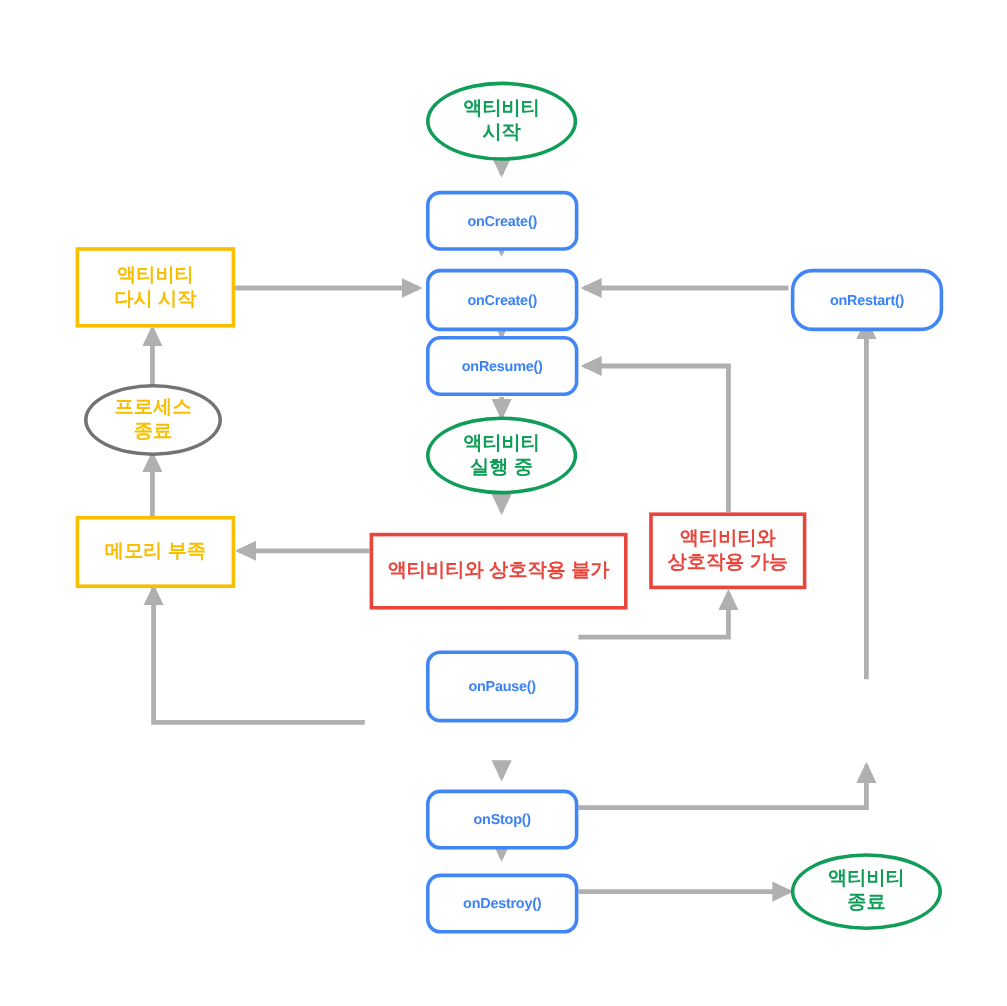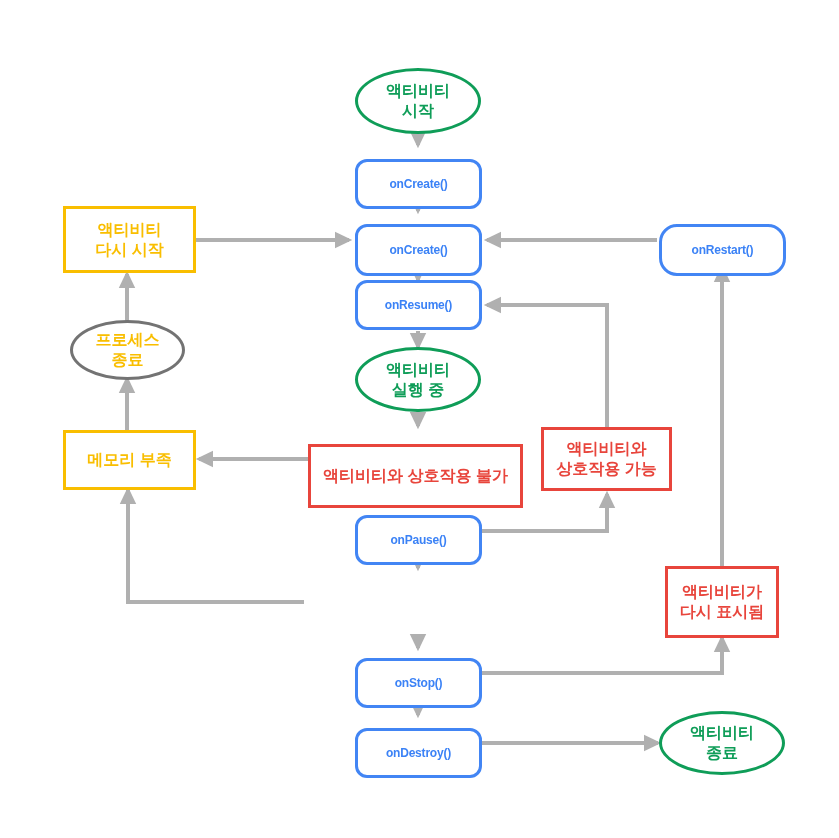--- a/index.html
+++ b/index.html
@@ -148,25 +148,23 @@
   <div class="node state-ellipse" style="left:355px; top:347px; width:126px; height:65px;">액티비티
 실행 중</div>
 
   <div class="node process-box" style="left:63px; top:430px; width:133px; height:60px;text-align:center;">메모리 부족</div>
 
   <div class="node visibility-box" style="left:308px; top:444px; width:215px; height:64px;">액티비티와 상호작용 불가</div>
 
   <div class="node visibility-box" style="left:541px; top:427px; width:131px; height:64px;">액티비티와
 상호작용 가능</div>
 
-  <div class="node callback" style="left:355px; top:505px; width:127px; height:50px;">onPause()</div>
+  <div class="node callback" style="left:355px; top:532px; width:127px; height:60px;">onPause()</div>
 
 
-  <div class="node visibility-box" style="left:665px; top:566px; width:114px; height:72px;">액티비티가
-다시 표시됨</div>
 
   <div class="node callback" style="left:355px; top:648px; width:127px; height:50px;">onStop()</div>
 
   <div class="node callback" style="left:355px; top:718px; width:127px; height:50px;">onDestroy()</div>
 
   <div class="node state-ellipse" style="left:659px; top:711px; width:126px; height:64px;">액티비티
 종료</div>
 
 </div>
 

